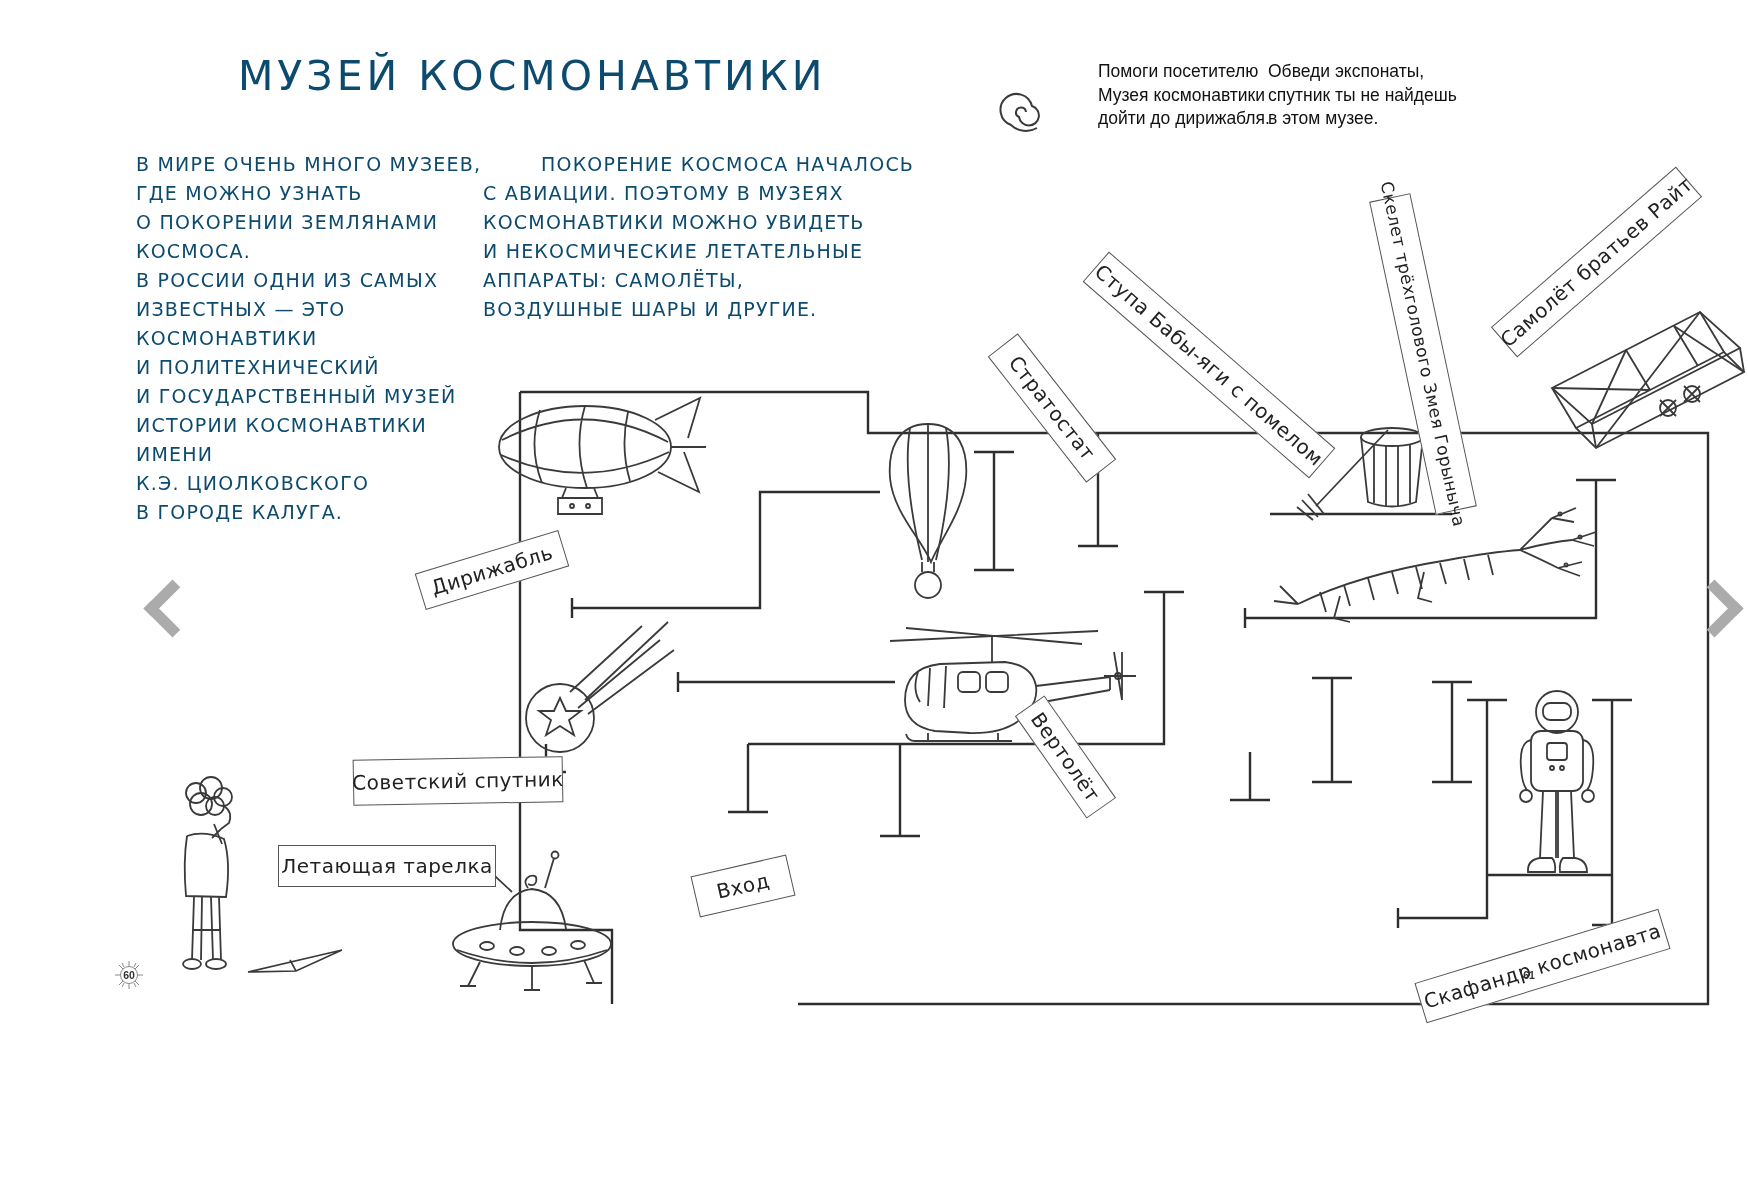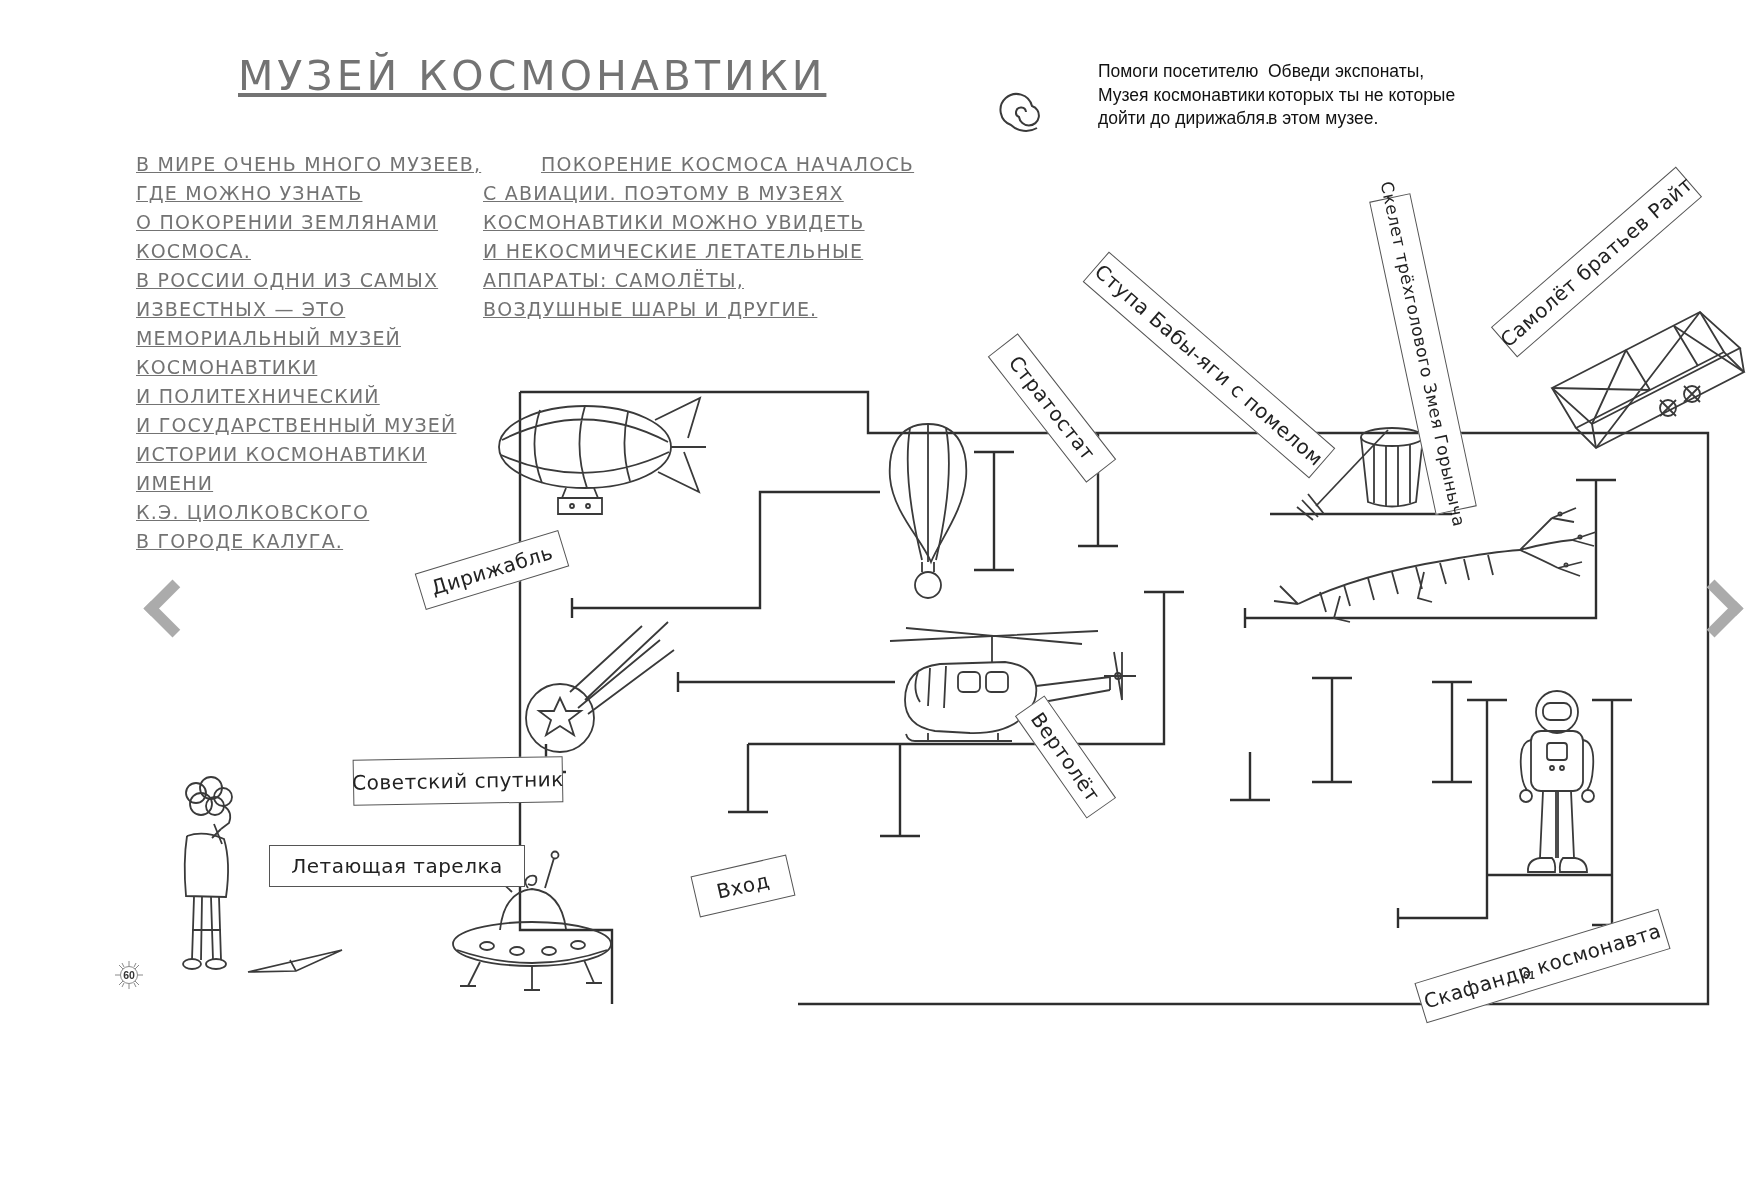--- a/index.html
+++ b/index.html
@@ -1,20 +1,20 @@
 <!DOCTYPE html>
 <html><head>
 <meta charset="utf-8">
 <style>
   html,body{margin:0;padding:0;background:#ffffff;}
   .page{position:relative;width:1748px;height:1182px;background:#ffffff;overflow:hidden;
         font-family:"DejaVu Sans",sans-serif;color:#1e1e1e;}
   
   .hand{font-family:"DejaVu Sans",sans-serif;text-transform:uppercase;letter-spacing:1.2px;
-        font-weight:400;color:#737373;text-decoration:underline;}
+        font-weight:400;color:#0c4a6e;}
   .title{position:absolute;left:238px;top:52px;font-size:41px;letter-spacing:4px;white-space:nowrap;}
   .para{position:absolute;font-size:19px;line-height:29px;white-space:nowrap;}
   .para div{height:29px;}
   #intro{left:136px;top:150px;}
   #aviation{left:456px;top:150px;margin-left:27px;}
   #aviation div:first-child{padding-left:58px;}
   
   .instr{position:absolute;top:60px;font-family:"Liberation Sans",sans-serif;font-size:17.5px;
          line-height:23.5px;color:#111;font-weight:400;}
   #task1{left:1062px;margin-left:36px;}
@@ -193,33 +193,32 @@
 
   <div class="instr" id="task1">
 
   <div>Помоги посетителю</div>
       <div>Музея космонавтики</div>
       <div>дойти до дирижабля.</div>
     </div>
   <div class="instr" id="task2">
 
   <div>Обведи экспонаты,</div>
-      <div>которых ты не которые</div>
+      <div>спутник ты не найдешь</div>
       <div>в этом музее.</div>
     </div>
 
   <div class="para hand" id="intro">
 
   <div>В мире очень много музеев,</div>
       <div>где можно узнать</div>
       <div>о покорении землянами</div>
       <div>космоса.</div>
       <div>В России одни из самых</div>
       <div>известных — это</div>
-      <div>Мемориальный музей</div>
       <div>космонавтики</div>
       <div>и Политехнический</div>
       <div>и Государственный музей</div>
       <div>истории космонавтики</div>
       <div>имени</div>
       <div>К.Э. Циолковского</div>
       <div>в городе Калуга.</div>
     </div>
   <div class="para hand" id="aviation">
 
@@ -230,21 +229,21 @@
       <div>аппараты: самолёты,</div>
       <div>воздушные шары и другие.</div>
     </div>
 
   <div class="mlabel" style="left:417px;top:551px;width:150px;height:38px;transform:rotate(-17deg);">Дирижабль</div>
   <div class="mlabel" style="left:972px;top:389px;width:160px;height:38px;transform:rotate(52deg);">Стратостат</div>
   <div class="mlabel" style="left:1059px;top:345px;width:300px;height:40px;transform:rotate(41deg);">Ступа Бабы-яги с помелом</div>
   <div class="mlabel" style="left:1263px;top:333px;width:320px;height:42px;transform:rotate(78deg);font-size:17px;">Скелет трёхголового Змея Горыныча</div>
   <div class="mlabel" style="left:1474px;top:242px;width:245px;height:40px;transform:rotate(-41deg);">Самолёт братьев Райт</div>
   <div class="mlabel" style="left:353px;top:758px;width:210px;height:46px;transform:rotate(-1deg);">Советский спутник</div>
-  <div class="mlabel" style="left:269px;top:845px;width:256px;height:42px;">Летающая тарелка</div>
+  <div class="mlabel" style="left:278px;top:845px;width:218px;height:42px;">Летающая тарелка</div>
   <div class="mlabel" style="left:1003px;top:739px;width:125px;height:36px;transform:rotate(55deg);">Вертолёт</div>
   <div class="mlabel" style="left:694px;top:865px;width:98px;height:42px;transform:rotate(-13deg);">Вход</div>
   <div class="mlabel" style="left:1415px;top:945px;width:255px;height:42px;transform:rotate(-17deg);">Скафандр космонавта</div>
 
   <div class="chev" id="chev-left"></div>
   <div class="chev" id="chev-right"></div>
 
   <div class="pagenum" id="pn-left">
     <span>60</span>
   </div>

